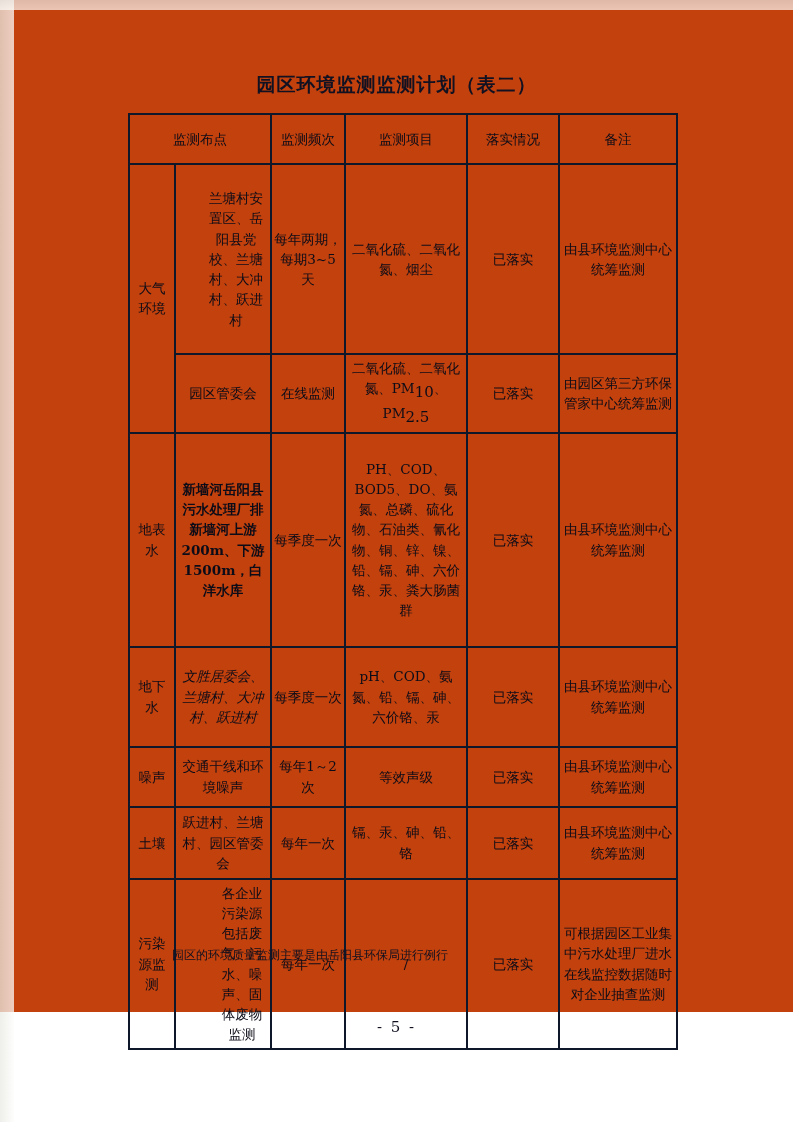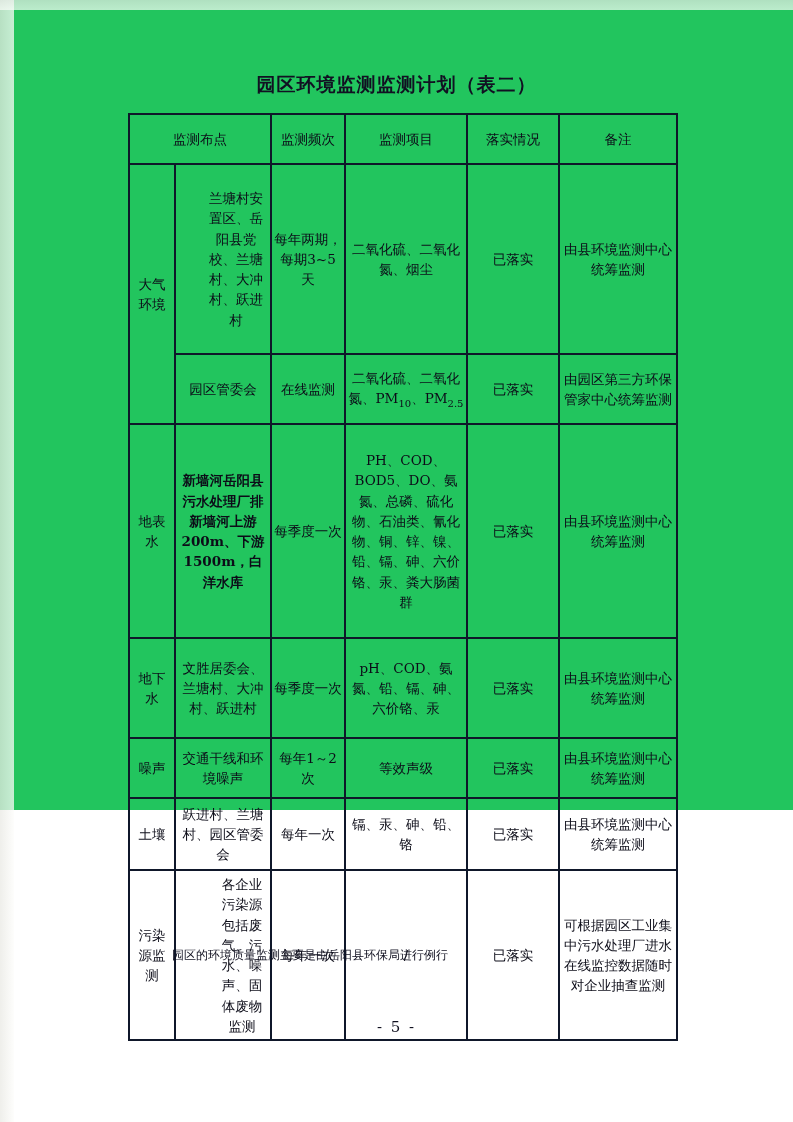--- a/index.html
+++ b/index.html
@@ -12,22 +12,22 @@
     background: #ffffff;
     font-family: "DejaVu Serif", "Liberation Serif", serif;
     color: #0a0a14;
     position: relative;
     overflow: hidden;
   }
   .page {
     position: absolute;
     left: 0; top: 0;
     width: 793px;
-    height: 810px;
-    background: #22c55e;
+    height: 1012px;
+    background: #c2410c;
   }
   .doc-title {
     position: absolute;
     left: 0;
     top: 72px;
     width: 793px;
     text-align: center;
     font-size: 19px;
     font-weight: bold;
     letter-spacing: 1px;
@@ -59,21 +59,21 @@
   .col-f { width: 118px; }
 
   .hdr td { height: 42px; font-size: 13.5px; }
   .cat {
     font-size: 13.5px;
     letter-spacing: 0px;
     line-height: 1.45;
   }
   .tight { line-height: 1.45; margin-top: 44px; }
   sub {
-    font-size: 10px;
+    font-size: 15px;
     vertical-align: sub;
   }
   .footer-note {
     position: absolute;
     left: 128px;
     top: 946px;
     width: 560px;
     font-size: 12px;
     line-height: 1.6;
     text-indent: 30px;
@@ -153,21 +153,21 @@
         <td class="cat">地表水</td>
         <td style="height:206px;font-weight:bold;">新墙河岳阳县污水处理厂排新墙河上游200m、下游1500m，白洋水库</td>
         <td>每季度一次</td>
         <td class="tight">PH、COD、BOD5、DO、氨氮、总磷、硫化物、石油类、氰化物、铜、锌、镍、铅、镉、砷、六价铬、汞、粪大肠菌群</td>
         <td>已落实</td>
         <td>由县环境监测中心统筹监测</td>
       </tr>
 
       <tr>
         <td class="cat">地下水</td>
-        <td style="height:92px;">文胜居委会、兰塘村、大冲村、跃进村</td>
+        <td style="height:92px;font-style:italic;">文胜居委会、兰塘村、大冲村、跃进村</td>
         <td>每季度一次</td>
         <td>pH、COD、氨氮、铅、镉、砷、六价铬、汞</td>
         <td>已落实</td>
         <td>由县环境监测中心统筹监测</td>
       </tr>
 
       <tr>
         <td class="cat">噪声</td>
         <td style="height:52px;">交通干线和环境噪声</td>
         <td>每年1～2次</td>

